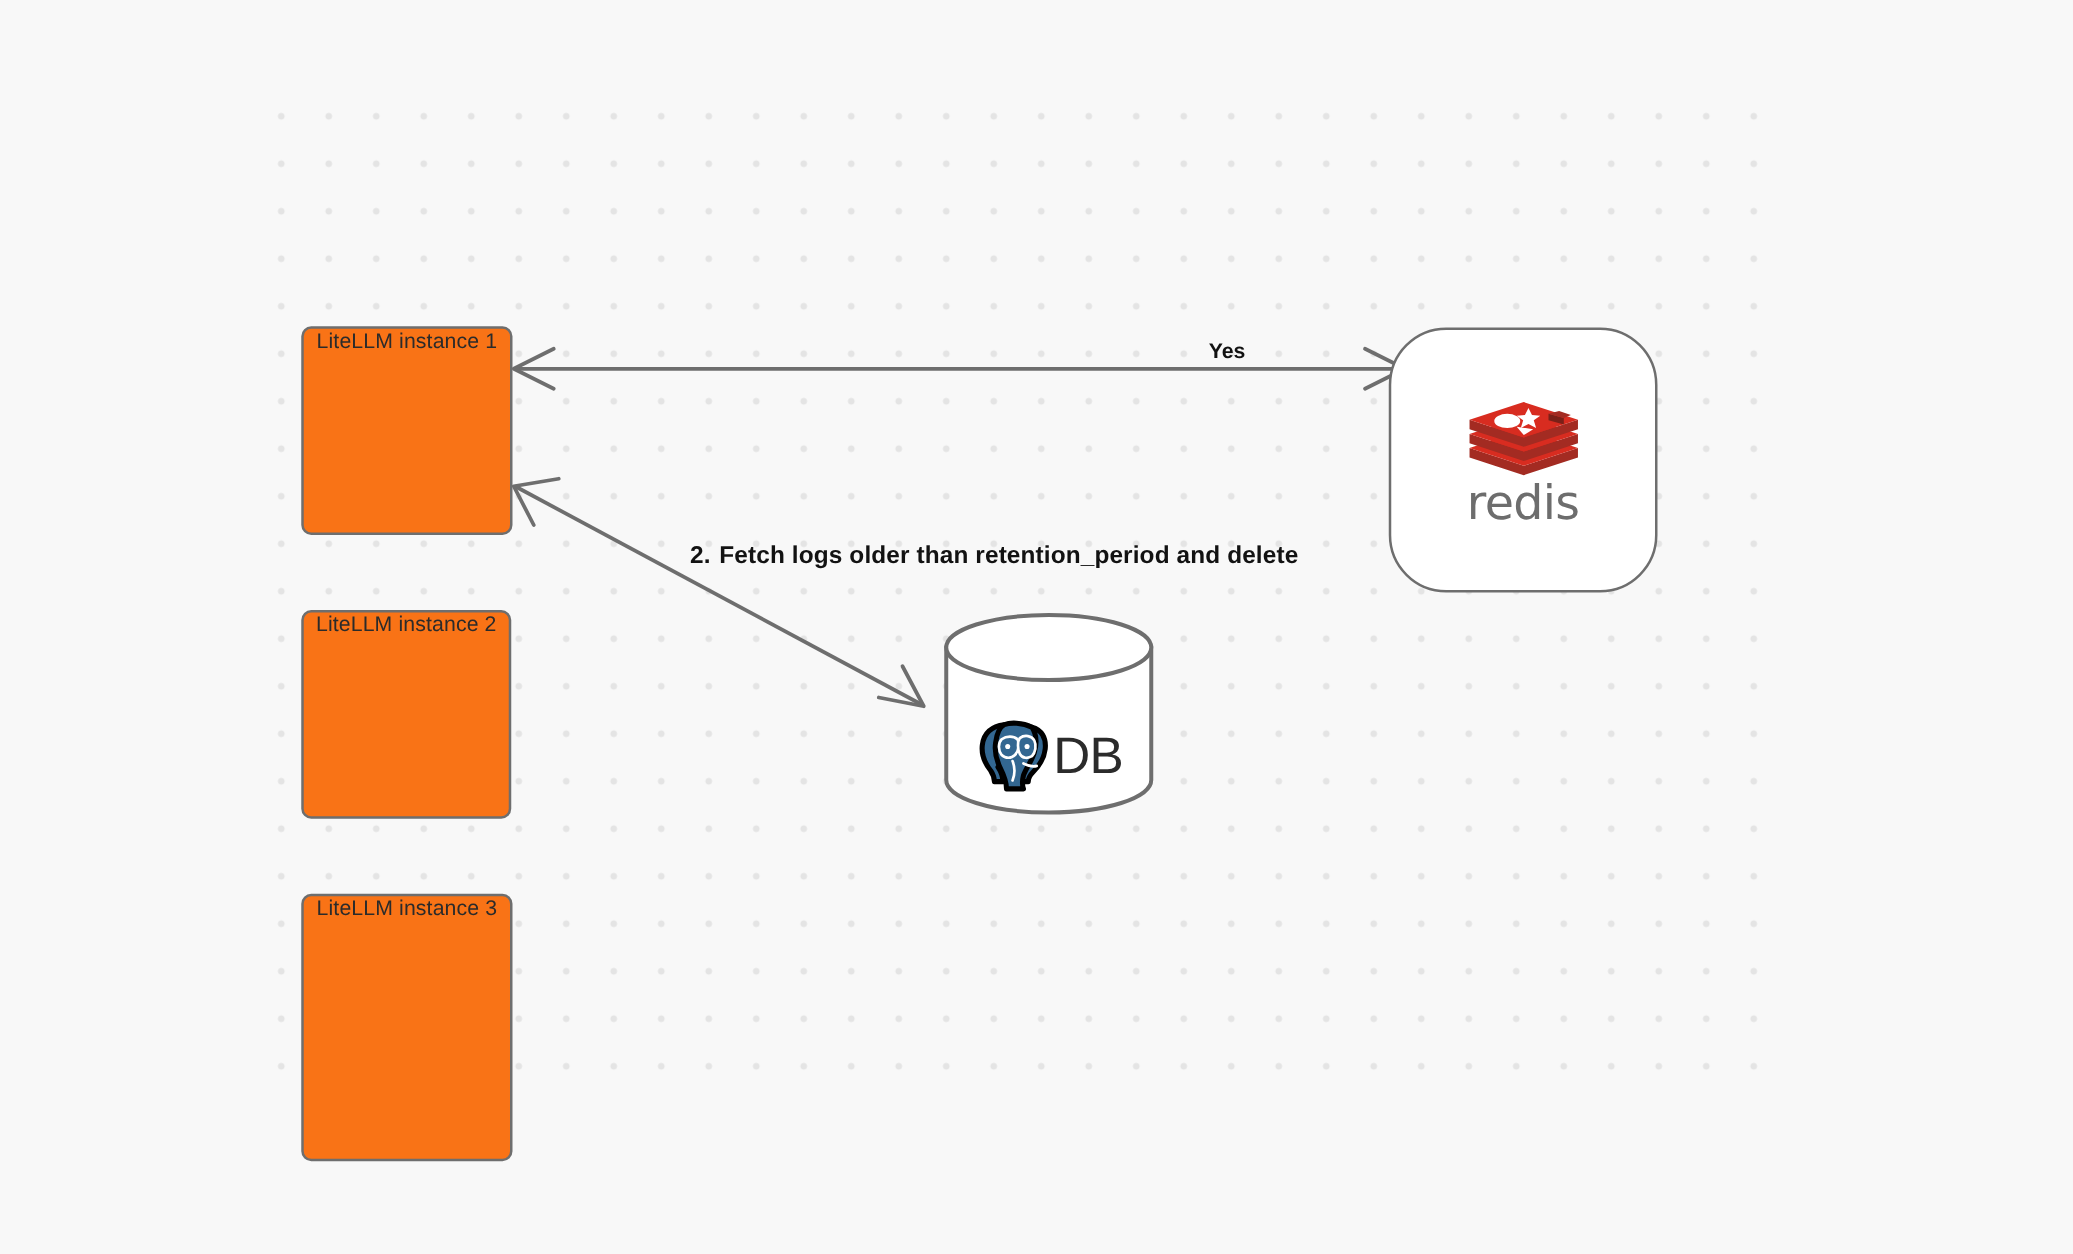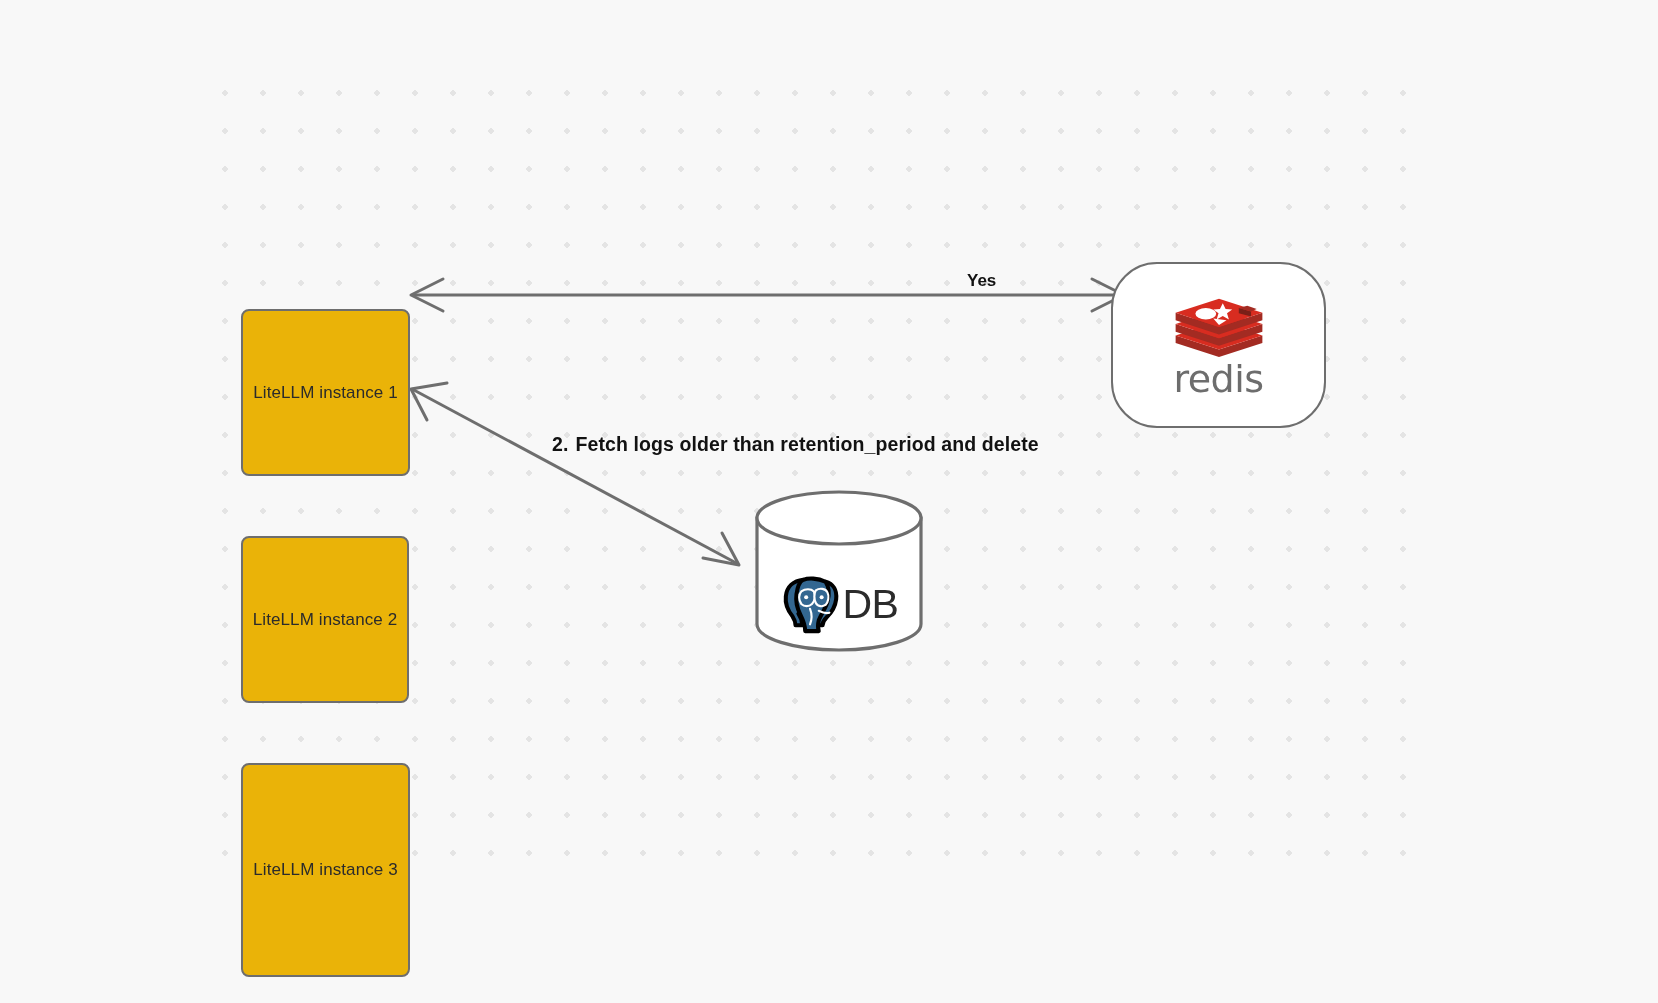--- a/index.html
+++ b/index.html
@@ -24,45 +24,44 @@
     height: 812px;
     background-image: radial-gradient(circle, #e4e4e4 2.6px, rgba(0,0,0,0) 2.9px);
     background-size: 38px 38px;
     background-position: 0 0;
     pointer-events: none;
   }
   
   .node-box {
     position: absolute;
     box-sizing: border-box;
-    background: #eab308;
+    background: #f97316;
     border: 2.5px solid #6e6e6e;
     border-radius: 8px;
     display: flex;
-    align-items: center;
+    align-items: flex-start;
     justify-content: center;
-    margin-top: 48px;
   }
   .node-box .node-label {
     font-size: 17px;
     color: #2b2b2b;
     font-family: "Liberation Sans", sans-serif;
     letter-spacing: 0.1px;
   }
   #box-instance-1 { left: 241px; top: 261px; width: 169px; height: 167px; }
   #box-instance-2 { left: 241px; top: 488px; width: 168px; height: 167px; }
   #box-instance-3 { left: 241px; top: 715px; width: 169px; height: 214px; }
 
   
   #node-redis {
     position: absolute;
     left: 1111px;
     top: 262px;
     width: 215px;
-    height: 166px;
+    height: 212px;
     box-sizing: border-box;
     background: #ffffff;
     border: 2.5px solid #6e6e6e;
     border-radius: 46px;
     display: flex;
     flex-direction: column;
     align-items: center;
     justify-content: center;
   }
   #redis-logo-mark { width: 104px; height: 66px; display: block; }

